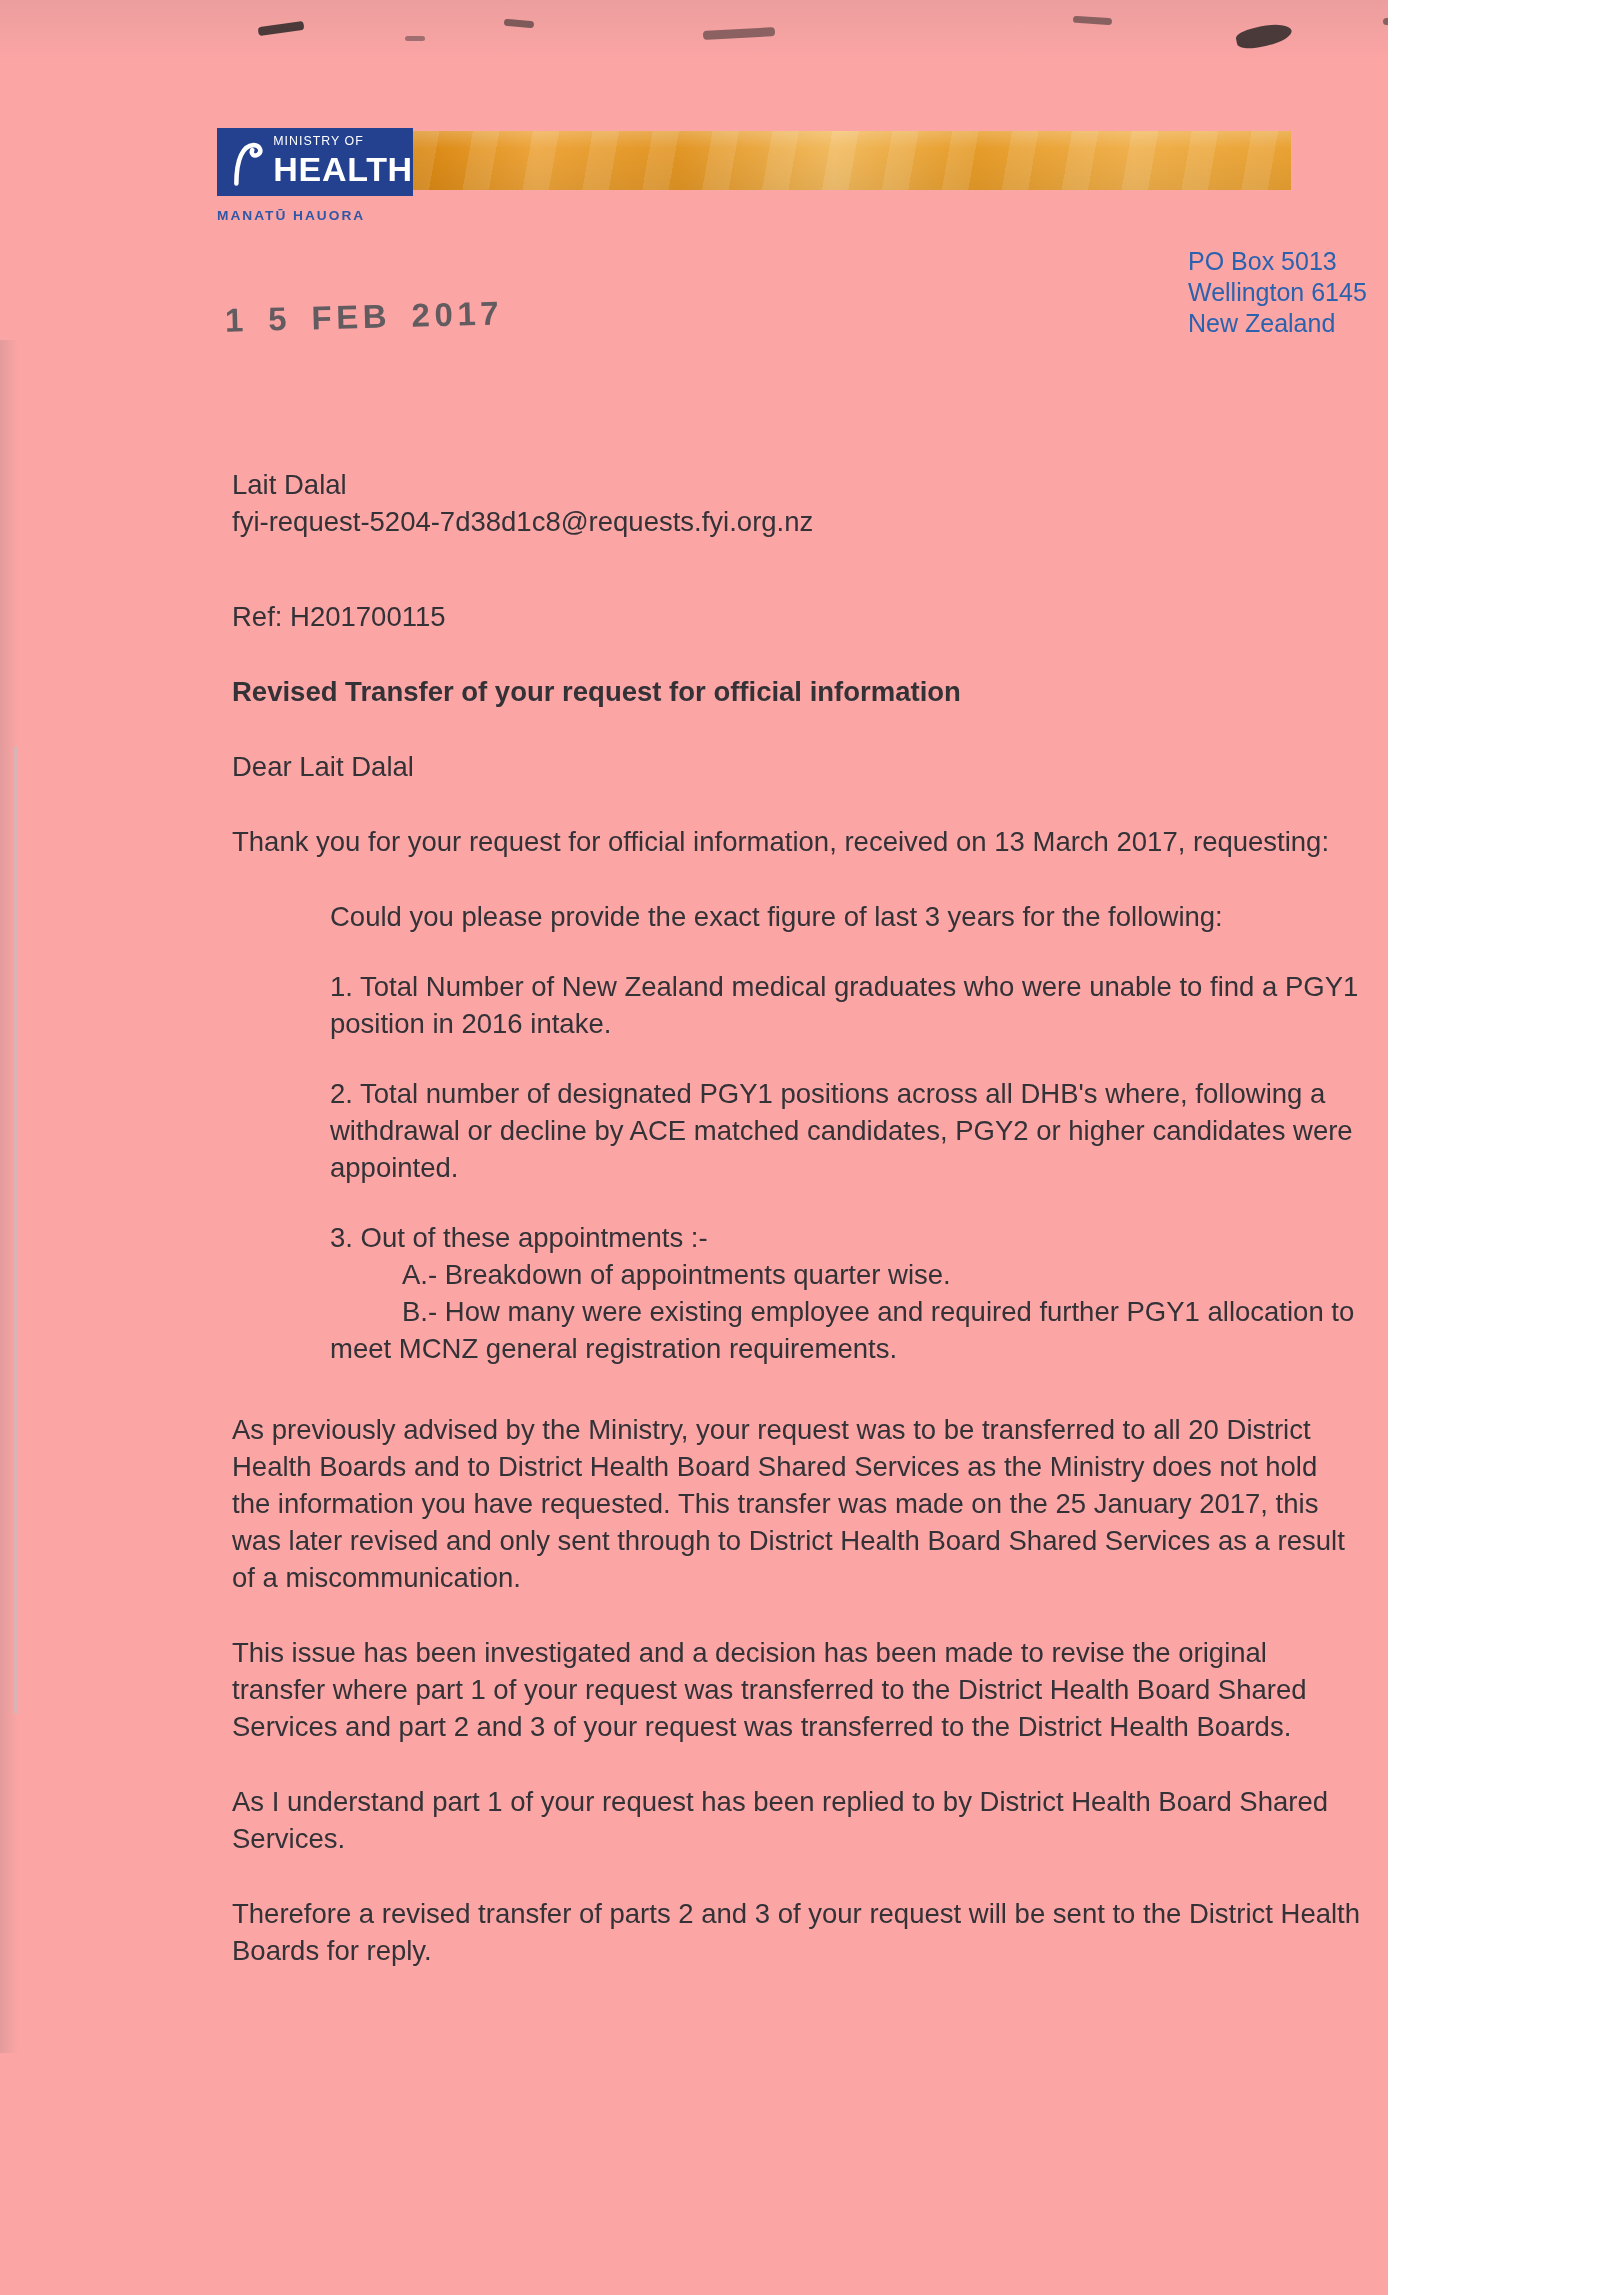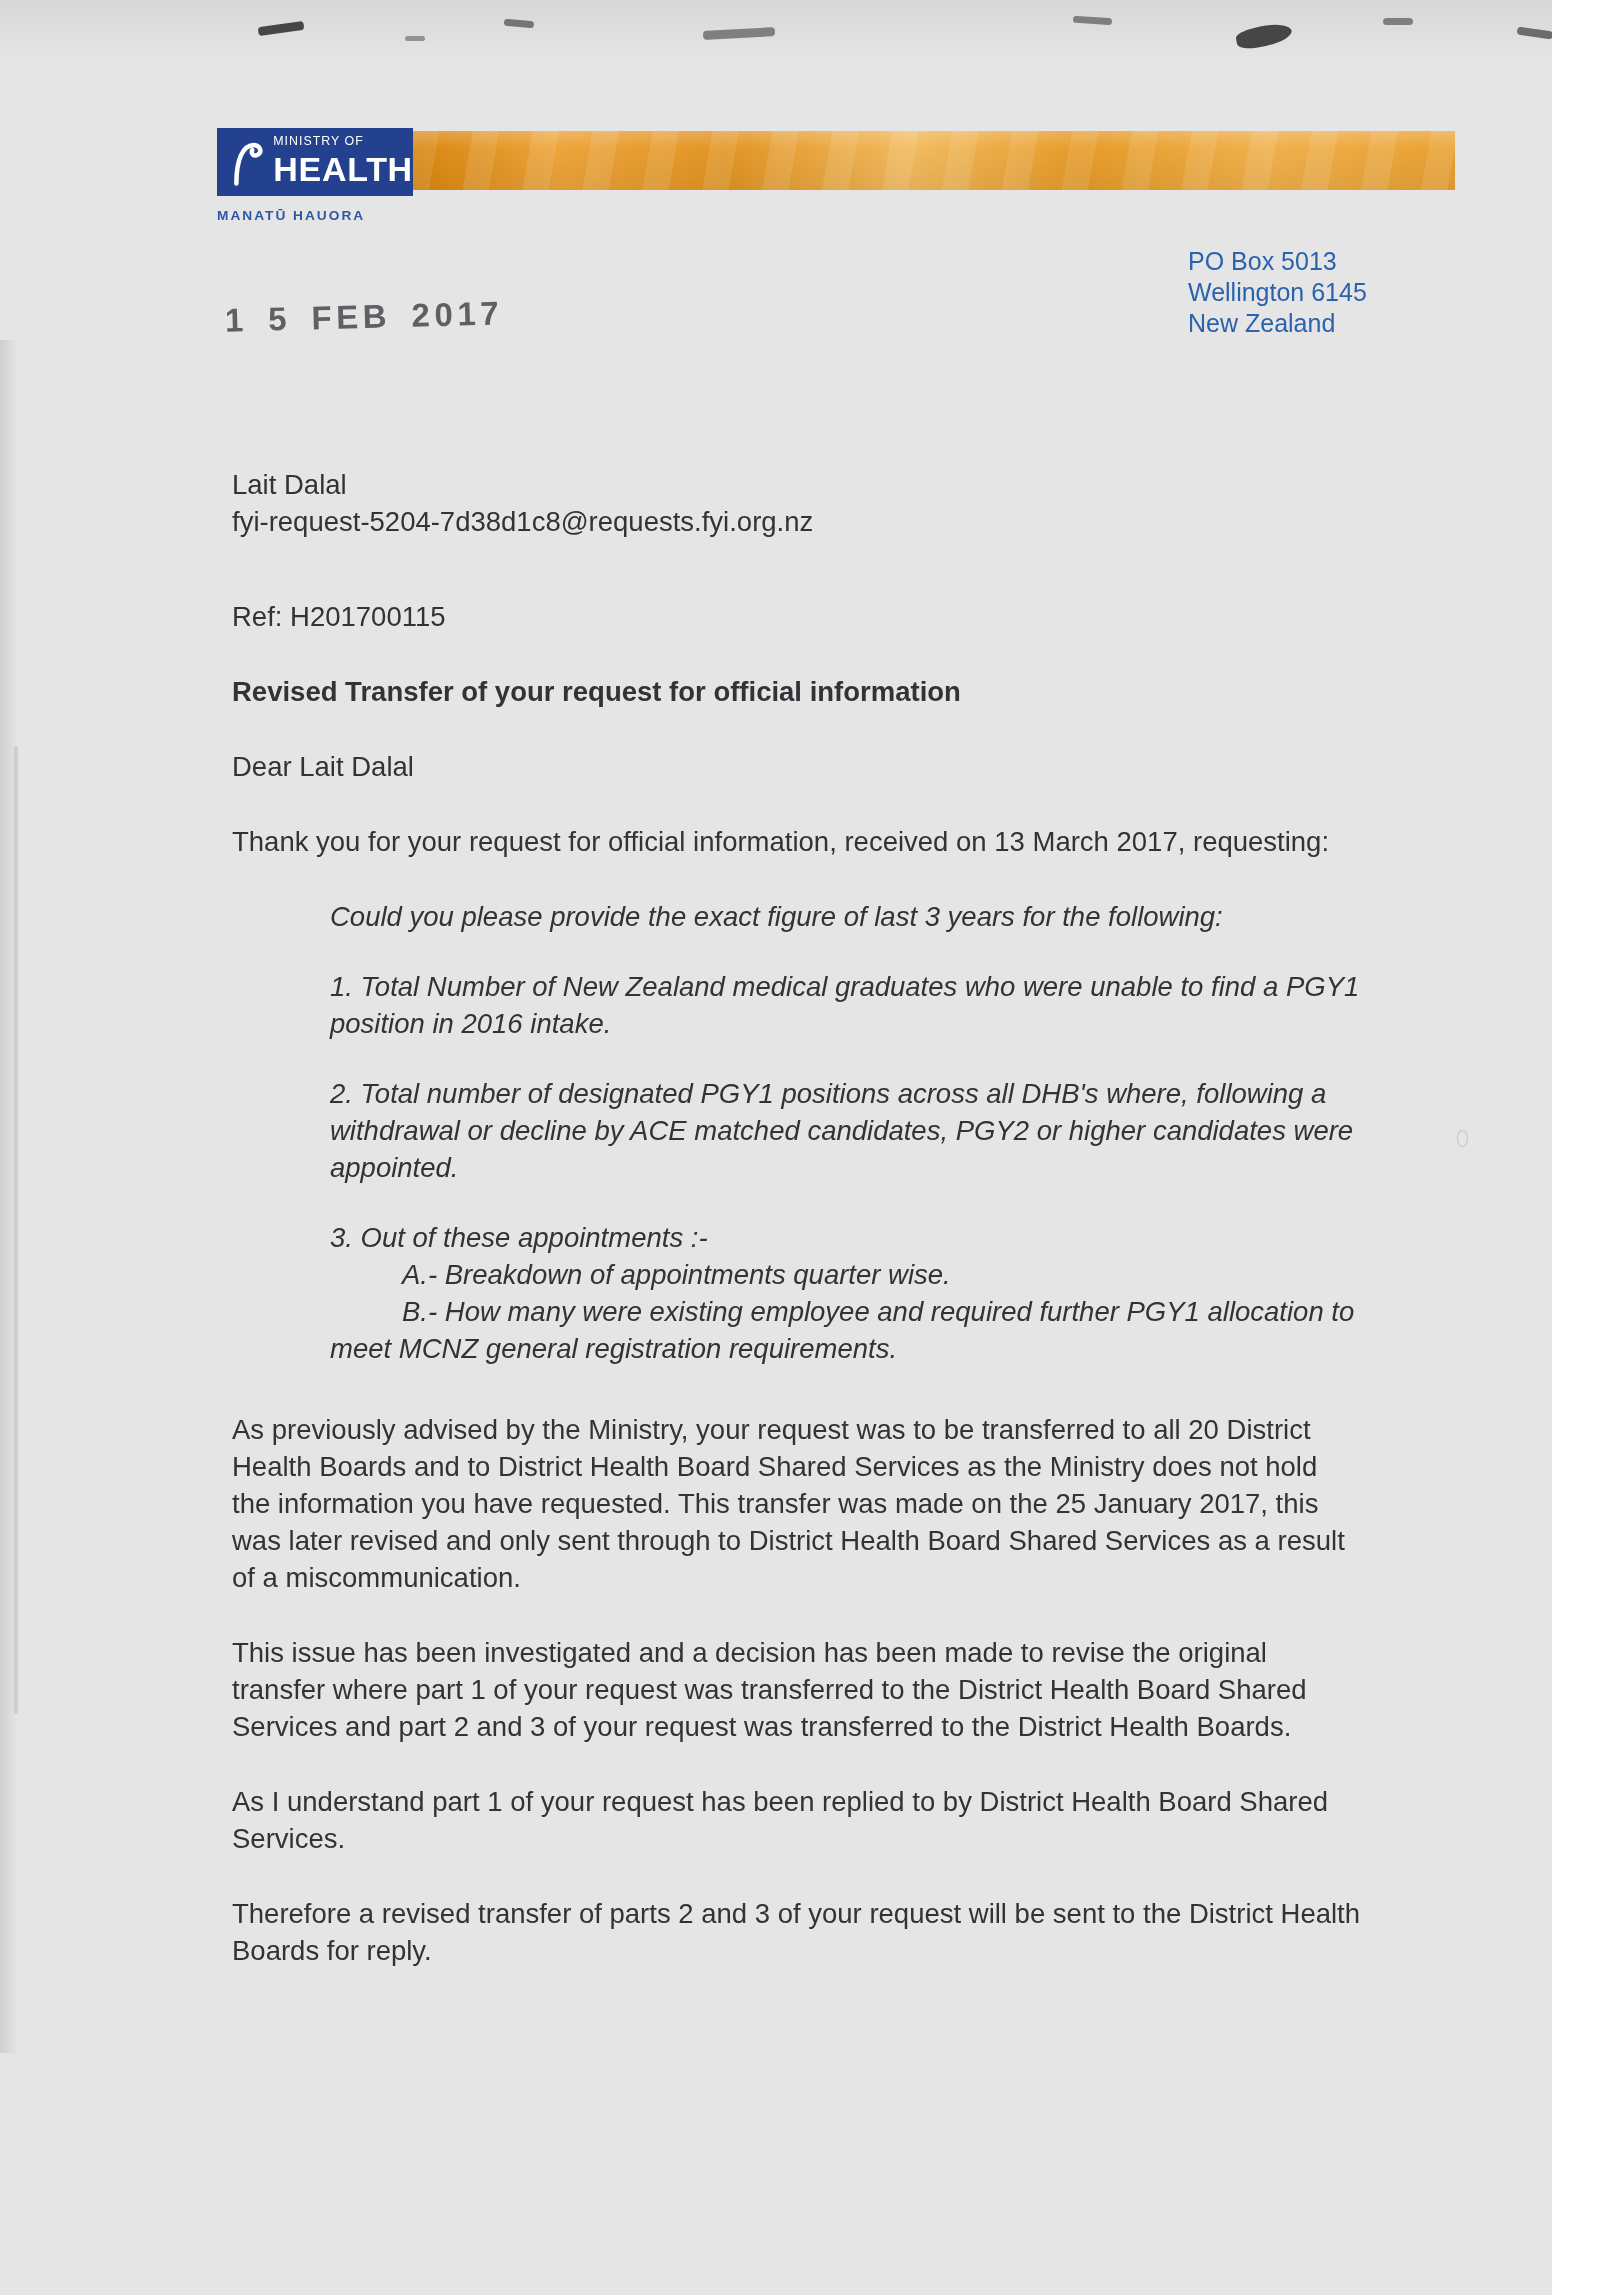--- a/index.html
+++ b/index.html
@@ -1,21 +1,21 @@
 <!DOCTYPE html>
 <html style="font-size:10.5px"><head>
 <meta charset="utf-8">
 <style>
   * { margin:0; padding:0; box-sizing:border-box; }
   html, body { background:#ffffff; }
   body { width:1623px; height:2295px; font-family:"Liberation Sans", sans-serif; }
 
   .page {
-    position:relative; width:1552px; height:2295px;
-    background:#e5e5e5; color:#323237; overflow:hidden;
+    position:relative; width:1388px; height:2295px;
+    background:#fca5a5; color:#323237; overflow:hidden;
   }
   
   .page::before {
     content:""; position:absolute; left:0; top:340px; width:18.3px; height:1713px;
     background:linear-gradient(90deg, rgba(110,110,110,0.18), rgba(110,110,110,0));
     pointer-events:none;
   }
   .page::after {
     content:""; position:absolute; left:0; top:0; width:100%; height:62px;
     background:linear-gradient(180deg, rgba(90,90,90,0.10), rgba(90,90,90,0));
@@ -72,21 +72,21 @@
 
   
   .content { position:absolute; left:232px; top:466px; width:1216px; font-size:27.5px; line-height:37px; }
   .content p { margin:0 0 38px 0; white-space:pre-line; }
   .recipient { margin-bottom:58px; }
   .ref { margin-bottom:38px; }
   .subject { font-weight:bold; margin-bottom:38px; }
   .salutation { margin-bottom:37px; }
   .intro { margin-bottom:29px; }
 
-  .quote { font-style:italic; margin:0 0 44px 98px; width:1086px; }
+  .quote { margin:0 0 44px 98px; width:1086px; }
   .quote p { margin:0 0 33px 0; white-space:pre-line; }
   .q-group p { margin:0; }
   .q-sub { text-indent:72px; }
 </style>
 </head>
 <body>
 
 <div class="page">
 
   <div>

